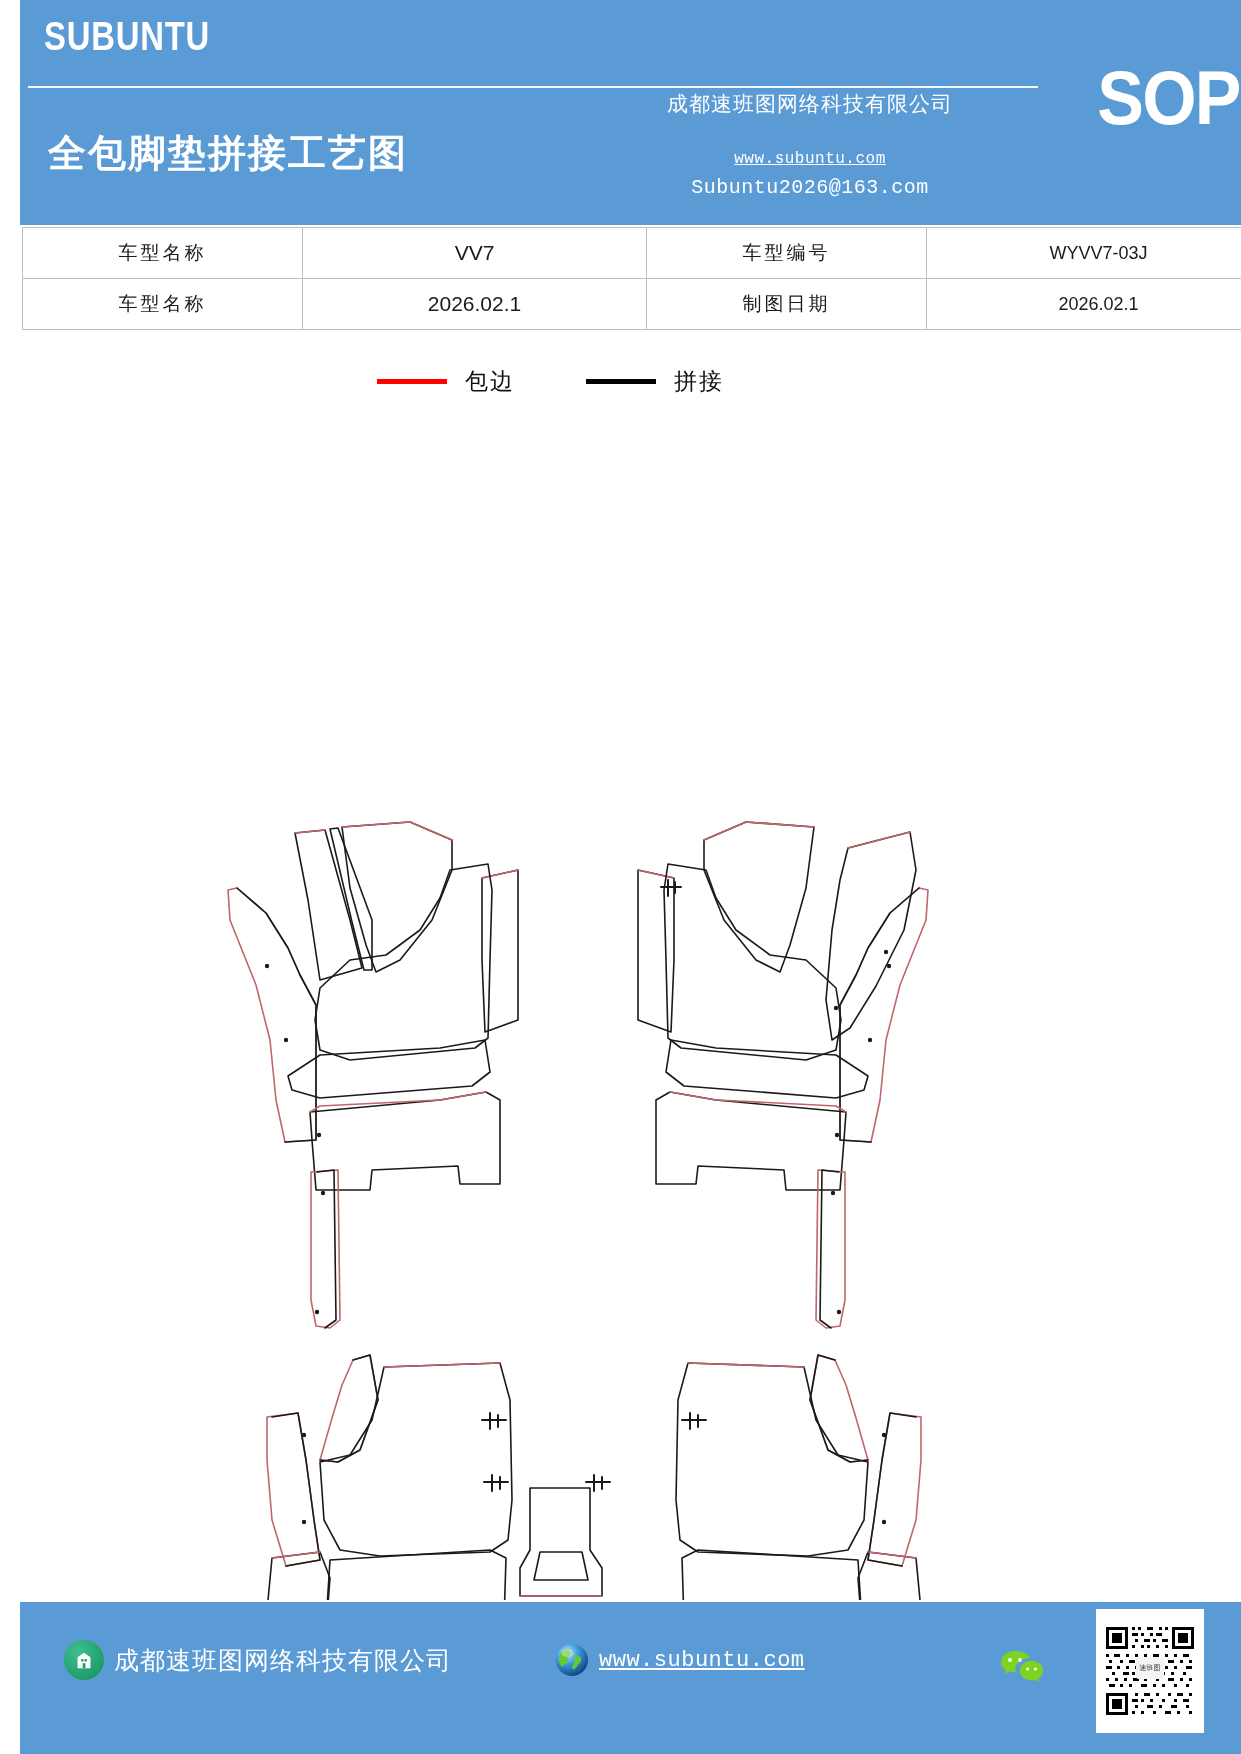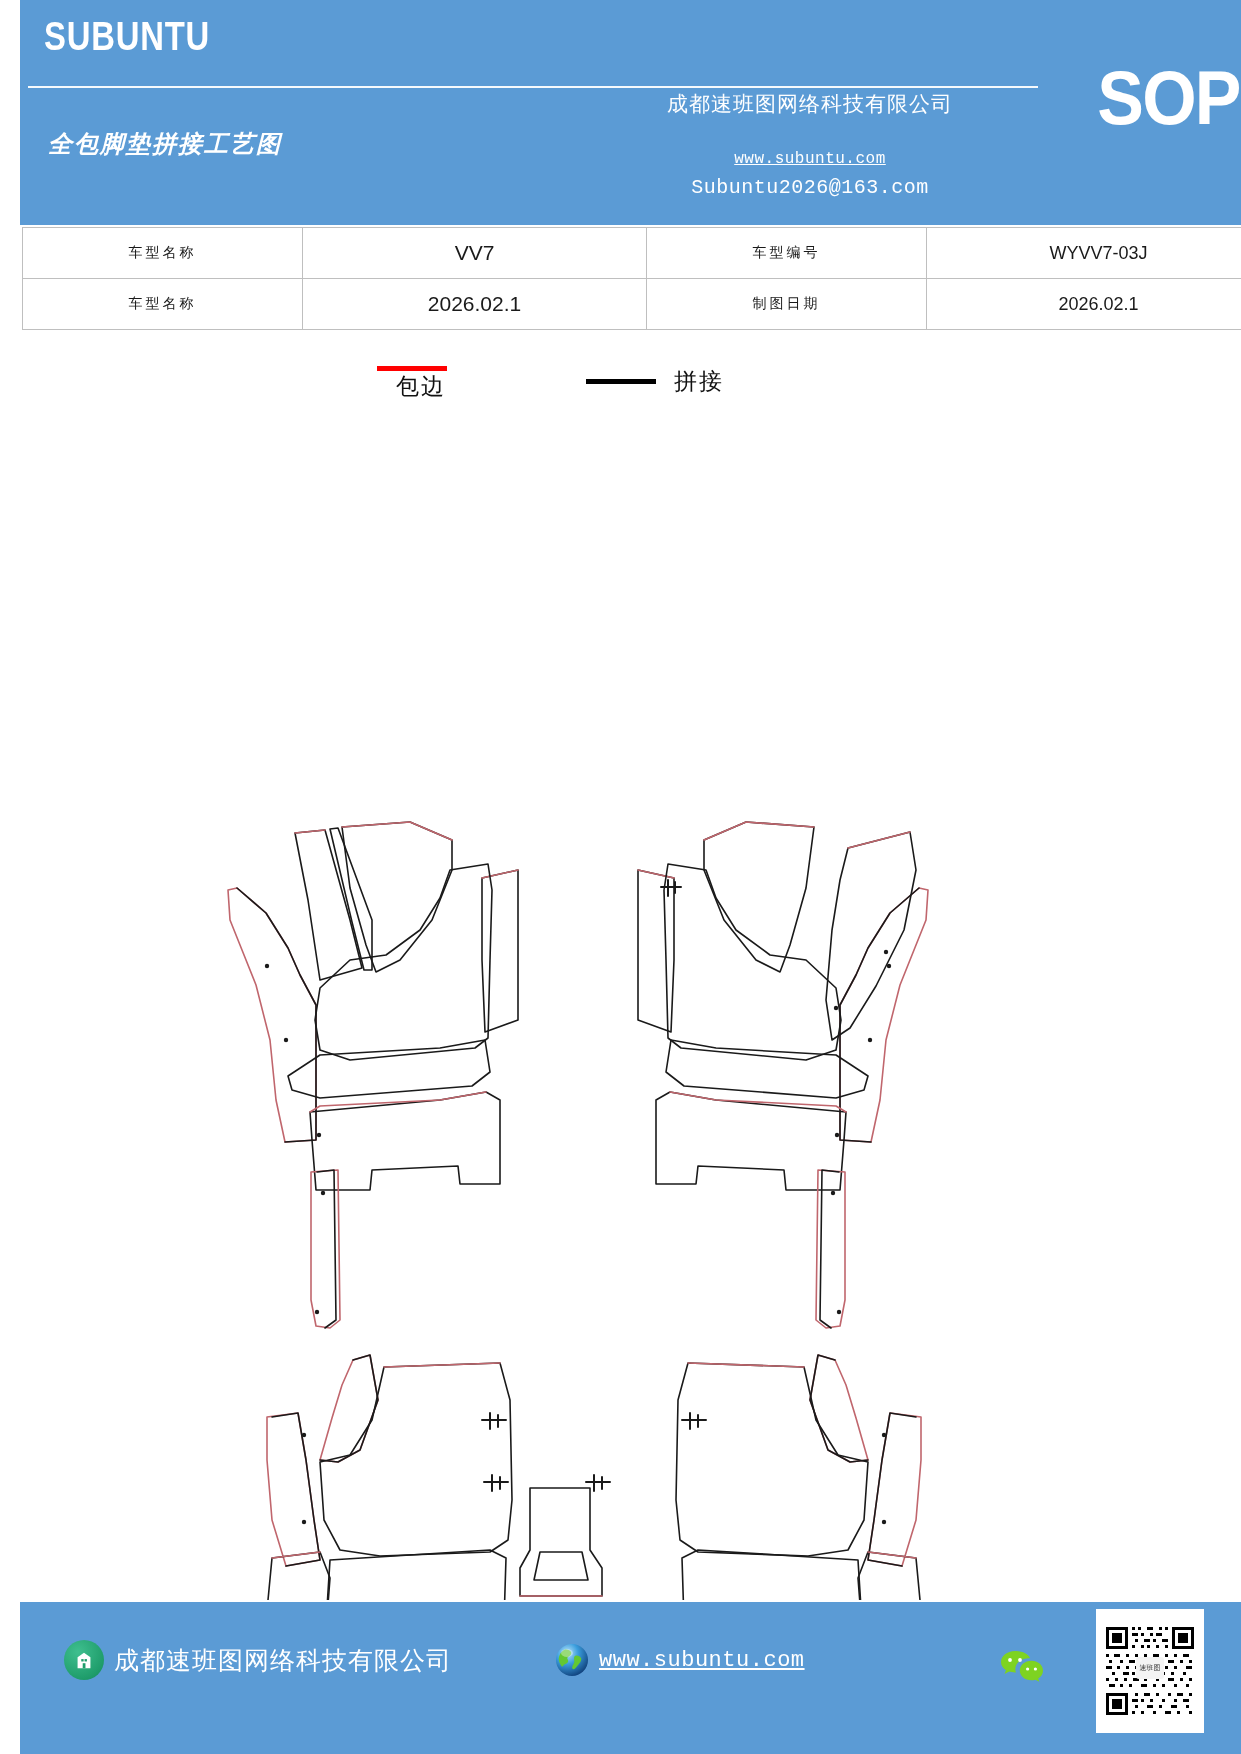--- a/index.html
+++ b/index.html
@@ -25,23 +25,22 @@
     transform:scaleX(0.82);transform-origin:left center;
     line-height:1;
   }
   .hdr-rule{
     position:absolute;left:8px;top:86px;width:1010px;height:2px;
     background:#ffffff;opacity:.95;
   }
   .doc-title{
     position:absolute;left:28px;top:128px;
     font-family:"Liberation Sans",sans-serif;
-    font-size:24px;font-weight:bold;color:#ffffff;
+    font-size:38px;font-weight:bold;color:#ffffff;
     letter-spacing:2px;
-    font-style:italic;
   }
   .company-cn{
     position:absolute;left:560px;top:90px;width:460px;
     text-align:center;
     font-family:"Liberation Serif",serif;
     font-size:21px;color:#ffffff;letter-spacing:1px;
   }
   .hdr-web{
     position:absolute;left:560px;top:150px;width:460px;
     text-align:center;
@@ -69,39 +68,39 @@
     position:absolute;left:2px;top:227px;width:1236px;
     border-collapse:collapse;
     table-layout:fixed;
   }
   .info-table td{
     border:1px solid #bfbfbf;
     height:48px;
     text-align:center;
     vertical-align:middle;
     font-family:Liberation Mono, monospace;
-    font-size:14px;
+    font-size:19px;
     color:#1a1a1a;
   }
   .info-table td.lbl{width:277px;letter-spacing:3px;}
   .info-table td.val{width:341px;font-family:"Liberation Sans",sans-serif;font-size:21px;}
   .info-table td.lbl2{width:277px;letter-spacing:3px;}
   .info-table td.val2{width:341px;font-family:"Liberation Sans",sans-serif;font-size:18px;}
 
   
   .legend{
     position:absolute;left:0;top:362px;width:1241px;height:40px;
   }
   .legend-item{position:absolute;display:flex;align-items:center;}
   .legend-item .swatch{display:block;height:5px;width:70px;}
   .legend-item .lbl{
     font-family:"Liberation Serif",serif;
     font-size:23px;color:#111;margin-left:18px;letter-spacing:2px;
   }
-  #legend-0{left:357px;top:4px;flex-direction:column;}
+  #legend-0{left:357px;top:4px;}
   #legend-1{left:566px;top:4px;text-align:center;}
 
   
   .drawing{
     position:absolute;left:0;top:400px;width:1241px;height:1200px;
   }
   .drawing svg{display:block;width:1241px;height:1200px;}
 
   
   .footer{

